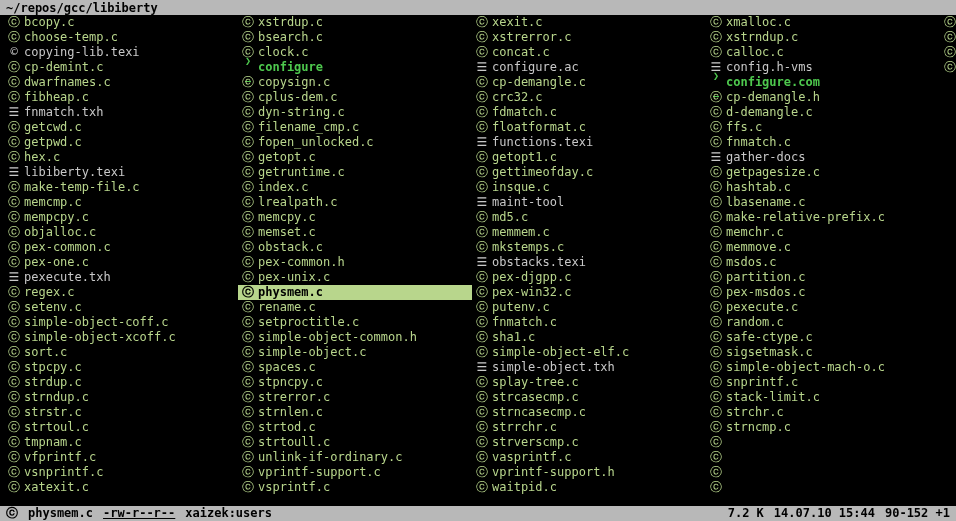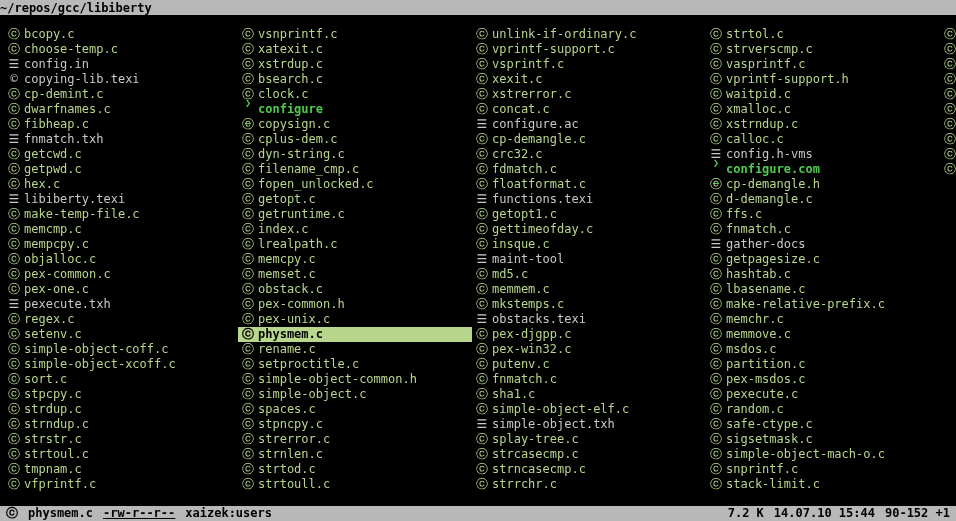--- a/index.html
+++ b/index.html
@@ -9,31 +9,31 @@
   font-family:"DejaVu Sans Mono",Consolas,monospace;
   font-size:12px;
   width:956px;
   height:521px;
   overflow:hidden;
   line-height:15px;
 }
 .top-bar {
   background:#b8b8b8;
   color:#000;
-  padding:1px 0;
+  padding:1px 6px;
   font-weight:bold;
   height:15px;
 }
 .file-area {
   display:flex;
   flex-direction:column;
   flex-wrap:wrap;
   height:491px;
   align-content:flex-start;
-  padding:12px 4px;
+  padding:0 4px;
 }
 .file {
   display:flex;
   align-items:center;
   width:234px;
   height:15px;
   gap:4px;
   padding-left:4px;
 }
 .ico {
@@ -75,24 +75,20 @@
 <div class="file-area" id="file-area">
     <div class="file c-file">
       <span class="ico ic-c"></span>
       <span class="nm">bcopy.c</span>
     </div>
     <div class="file c-file">
       <span class="ico ic-c"></span>
       <span class="nm">choose-temp.c</span>
     </div>
     <div class="file text">
-      <span class="ico ic-txt"></span>
-      <span class="nm">config.in</span>
-    </div>
-    <div class="file text">
       <span class="ico ic-copy"></span>
       <span class="nm">copying-lib.texi</span>
     </div>
     <div class="file c-file">
       <span class="ico ic-c"></span>
       <span class="nm">cp-demint.c</span>
     </div>
     <div class="file c-file">
       <span class="ico ic-c"></span>
       <span class="nm">dwarfnames.c</span>
@@ -437,24 +433,20 @@
       <span class="ico ic-c"></span>
       <span class="nm">strcasecmp.c</span>
     </div>
     <div class="file c-file">
       <span class="ico ic-c"></span>
       <span class="nm">strncasecmp.c</span>
     </div>
     <div class="file c-file">
       <span class="ico ic-c"></span>
       <span class="nm">strrchr.c</span>
-    </div>
-    <div class="file c-file">
-      <span class="ico ic-c"></span>
-      <span class="nm">strtol.c</span>
     </div>
     <div class="file c-file">
       <span class="ico ic-c"></span>
       <span class="nm">strverscmp.c</span>
     </div>
     <div class="file c-file">
       <span class="ico ic-c"></span>
       <span class="nm">vasprintf.c</span>
     </div>
     <div class="file c-file">

